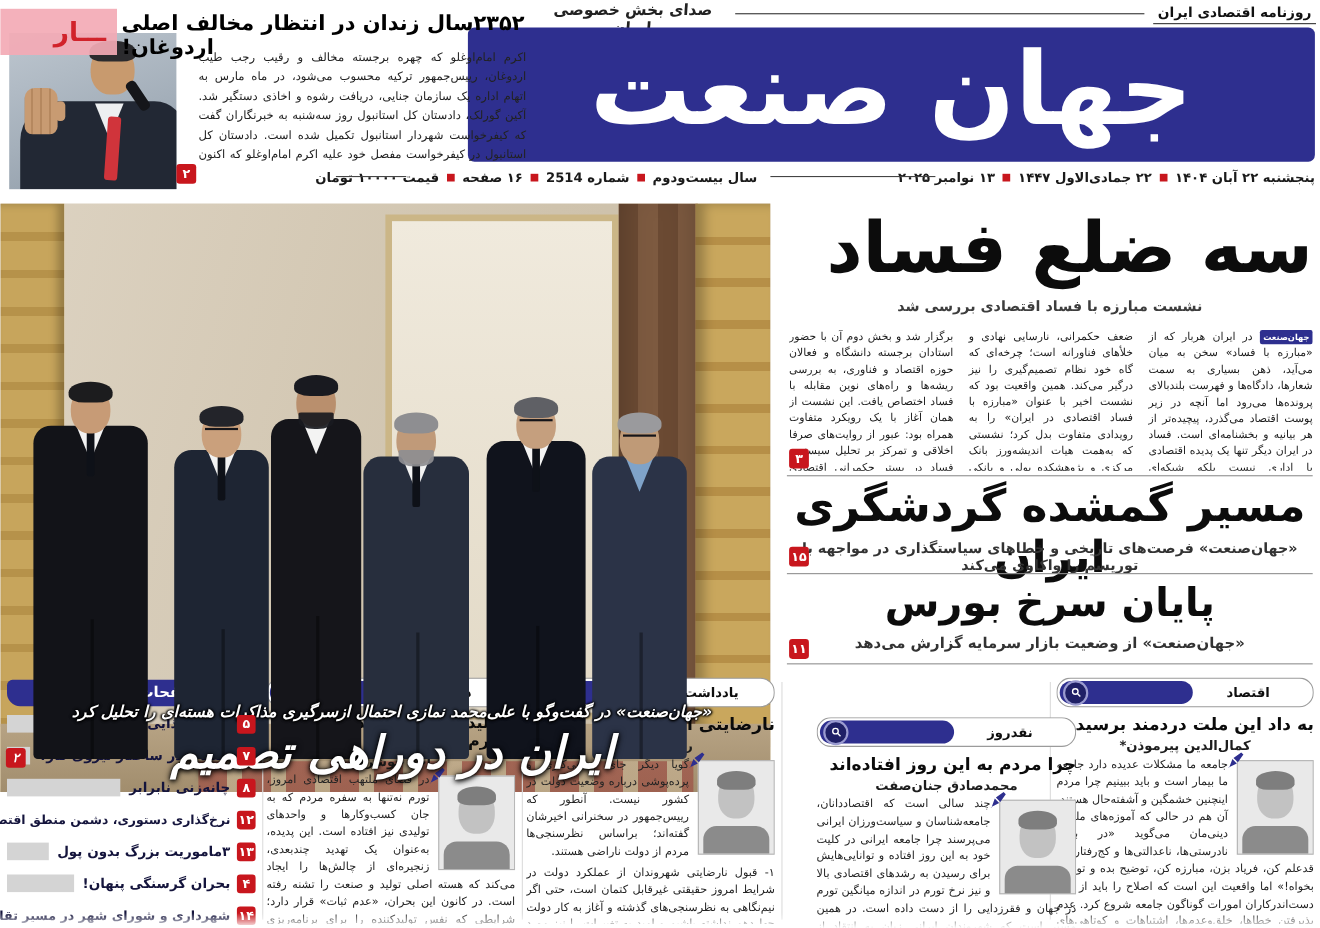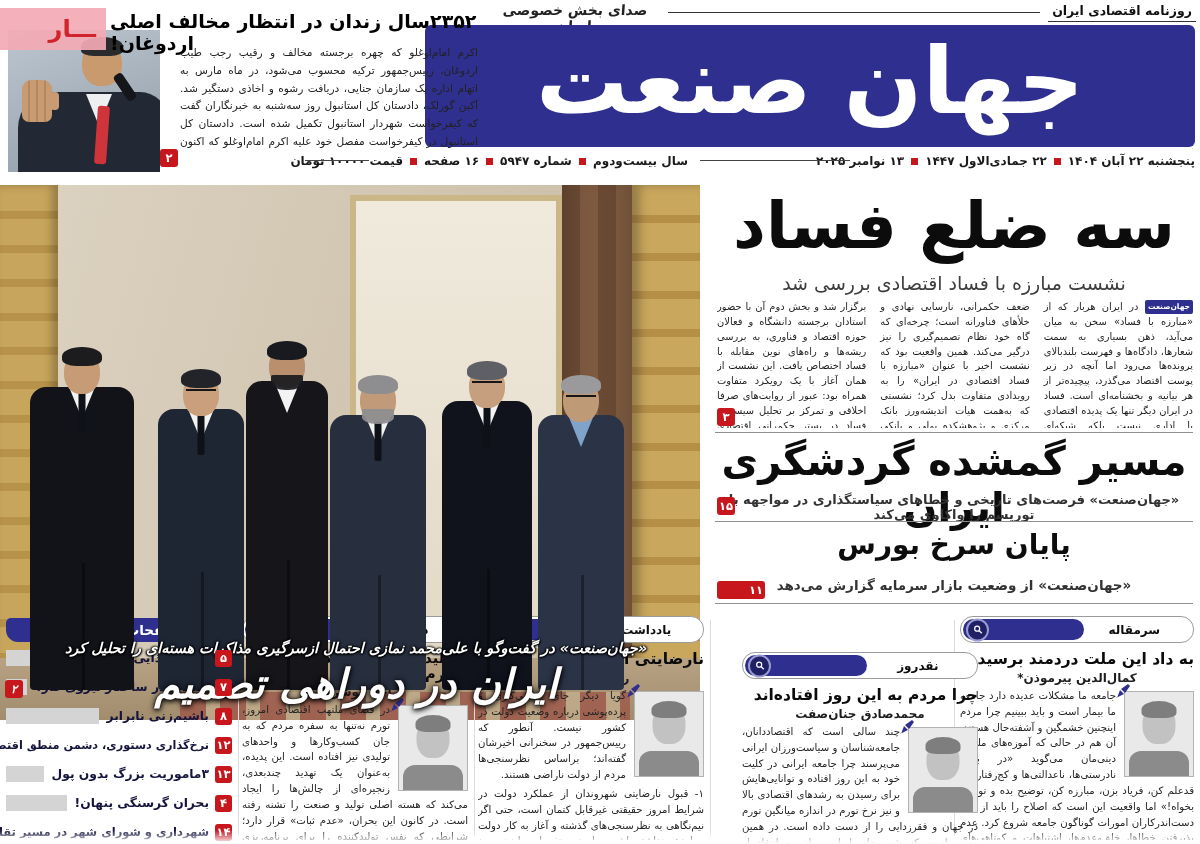--- a/index.html
+++ b/index.html
@@ -78,24 +78,24 @@
   .p-tie{position:absolute;top:0;left:50%;transform:translateX(-50%);width:7px;height:46px;background:#0e1118;border-radius:2px;}
 
   .cap-kicker{position:absolute;left:60px;right:48px;bottom:64px;text-align:center;color:#fff;
       font-size:14.5px;font-weight:bold;z-index:4;
       text-shadow:0 0 3px #000,0 1px 2px #000,1px 0 2px #000,-1px 0 2px #000;}
   .cap-title{position:absolute;left:60px;right:48px;bottom:12px;text-align:center;color:#fff;
       font-size:41px;font-weight:bold;z-index:4;
       text-shadow:0 2px 5px rgba(0,0,0,.9),0 0 7px rgba(0,0,0,.7),0 0 2px #000;}
 
   
-  .lead-title{position:absolute;left:715px;top:186px;width:478px;margin:0;text-align:center;
+  .lead-title{position:absolute;left:715px;top:186px;width:478px;margin:0;
               font-size:64px;font-weight:bold;color:#0c0c0c;line-height:1.25;}
   .lead-sub{position:absolute;left:715px;top:272px;width:478px;text-align:center;
-            font-size:19px;font-weight:normal;color:#3d3d3d;}
+            font-size:13px;font-weight:bold;color:#3d3d3d;}
   .lead-cols{position:absolute;left:717px;top:300px;width:476px;height:128px;display:flex;gap:14px;overflow:hidden;}
   .lcol{flex:1;margin:0;font-size:9.9px;line-height:1.5;text-align:justify;color:#1c1c1c;}
   .brand-chip{display:inline-block;background:#2e2f8f;color:#fff;font-size:7.5px;font-weight:bold;
               padding:1px 3px;border-radius:2px;vertical-align:middle;}
   .h-rule{position:absolute;left:715px;width:478px;border-top:1.5px solid #8f8f8f;}
   .story-title{position:absolute;left:715px;width:478px;margin:0;text-align:center;font-weight:bold;color:#0c0c0c;}
   .story-sub{position:absolute;left:715px;width:478px;text-align:center;font-size:13px;font-weight:bold;color:#333;}
 
   
   .vsep{position:absolute;top:620px;height:216px;width:1px;background:#dcdcdc;}
@@ -148,21 +148,21 @@
     <span>پنجشنبه ۲۲ آبان ۱۴۰۴</span>
       <span class="sq"></span>
     <span>۲۲ جمادی‌الاول ۱۴۴۷</span>
       <span class="sq"></span>
     <span>۱۳ نوامبر ۲۰۲۵</span>
   </div>
   <div class="dash" style="left:700px;top:160px;width:150px;"></div>
   <div class="dl" style="left:378px;width:310px;justify-content:flex-start;">
     <span>سال بیست‌ودوم</span>
       <span class="sq"></span>
-    <span>شماره ۵۹۴۷</span>
+    <span>شماره 2514</span>
       <span class="sq"></span>
     <span>۱۶ صفحه</span>
       <span class="sq"></span>
     <span>قیمت ۱۰۰۰۰ تومان</span>
   </div>
   <div class="dash" style="left:305px;top:160px;width:64px;"></div>
 
   <div class="erd">
     <div class="erd-photo">
       <div class="erd-suit"></div>
@@ -255,23 +255,23 @@
     <p class="lcol">برگزار شد و بخش دوم آن با حضور استادان برجسته دانشگاه و فعالان حوزه اقتصاد و فناوری، به بررسی ریشه‌ها و راه‌های نوین مقابله با فساد اختصاص یافت. این نشست از همان آغاز با یک رویکرد متفاوت همراه بود: عبور از روایت‌های صرفا اخلاقی و تمرکز بر تحلیل سیستمی فساد در بستر حکمرانی اقتصادی کشور.</p>
   </div>
   <span class="pnum" style="left:717px;top:408px;">۳</span>
   <div class="h-rule" style="top:432px;"></div>
 
   <h2 class="story-title" style="top:438px;font-size:40px;">مسیر گمشده گردشگری ایران</h2>
   <div class="story-sub" style="top:492px;">«جهان‌صنعت» فرصت‌های تاریخی و خطاهای سیاستگذاری در مواجهه با توریسم را واکاوی می‌کند</div>
   <span class="pnum" style="left:717px;top:497px;">۱۵</span>
   <div class="h-rule" style="top:521px;"></div>
 
-  <h2 class="story-title" style="top:528px;font-size:28px;">پایان سرخ بورس</h2>
+  <h2 class="story-title" style="top:528px;font-size:36px;">پایان سرخ بورس</h2>
   <div class="story-sub" style="top:577px;font-size:13.5px;">«جهان‌صنعت» از وضعیت بازار سرمایه گزارش می‌دهد</div>
-  <span class="pnum" style="left:717px;top:581px;padding-left:30px;">۱۱</span>
+  <span class="pnum" style="left:717px;top:581px;">۱۱</span>
   <div class="h-rule" style="top:603px;"></div>
 
   <div class="vsep" style="left:238px;"></div>
   <div class="vsep" style="left:474px;"></div>
   <div class="vsep" style="left:710px;"></div>
   <div class="vsep" style="left:954px;"></div>
 
   <div class="side">
     <div class="side-head">در صفحات دیگر بخوانید</div>
     <div class="side-row">
@@ -279,21 +279,21 @@
       <span class="side-label">صنایع غذایی در تله گرانی</span>
       <span class="side-fill"></span>
     </div>
     <div class="side-row">
       <span class="pnum">۷</span>
       <span class="side-label">انقلاب در ساختار نیروی کار؟</span>
       <span class="side-fill"></span>
     </div>
     <div class="side-row">
       <span class="pnum">۸</span>
-      <span class="side-label">باشیم‌زنی نابرابر</span>
+      <span class="side-label">چانه‌زنی نابرابر</span>
       <span class="side-fill"></span>
     </div>
     <div class="side-row">
       <span class="pnum">۱۲</span>
       <span class="side-label" style="font-size:11.3px;">نرخ‌گذاری دستوری، دشمن منطق اقتصادی</span>
       <span class="side-fill"></span>
     </div>
     <div class="side-row">
       <span class="pnum">۱۳</span>
       <span class="side-label">۳ماموریت بزرگ بدون پول</span>
@@ -314,21 +314,21 @@
   <div class="acol" style="left:960px;width:234px;">
     <div class="col-head">
       <div class="ch-pill">
         <span class="ch-circle">
           <svg width="10" height="10" viewBox="0 0 24 24">
               <circle cx="10" cy="10" r="6" fill="none" stroke="#fff" stroke-width="3"></circle>
               <line x1="14.5" y1="14.5" x2="21" y2="21" stroke="#fff" stroke-width="3"></line>
             </svg>
         </span>
       </div>
-      <div class="ch-label">سرمقاله</div>
+      <div class="ch-label">اقتصاد</div>
     </div>
     <h3 class="col-title">به داد این ملت دردمند برسید</h3>
     <div class="col-author">کمال‌الدین پیرموذن*</div>
     <div class="col-body">
       <div class="portrait">
         <span class="pen"><svg width="16" height="16" viewBox="0 0 16 16">
               <path d="M1 15 l3-8 4 4 -8 4z m4-9 l7-5 2 2 -5 7z" fill="#2e2f8f"></path>
             </svg></span>
         <div class="po-head"></div>
         <div class="po-body"></div>

